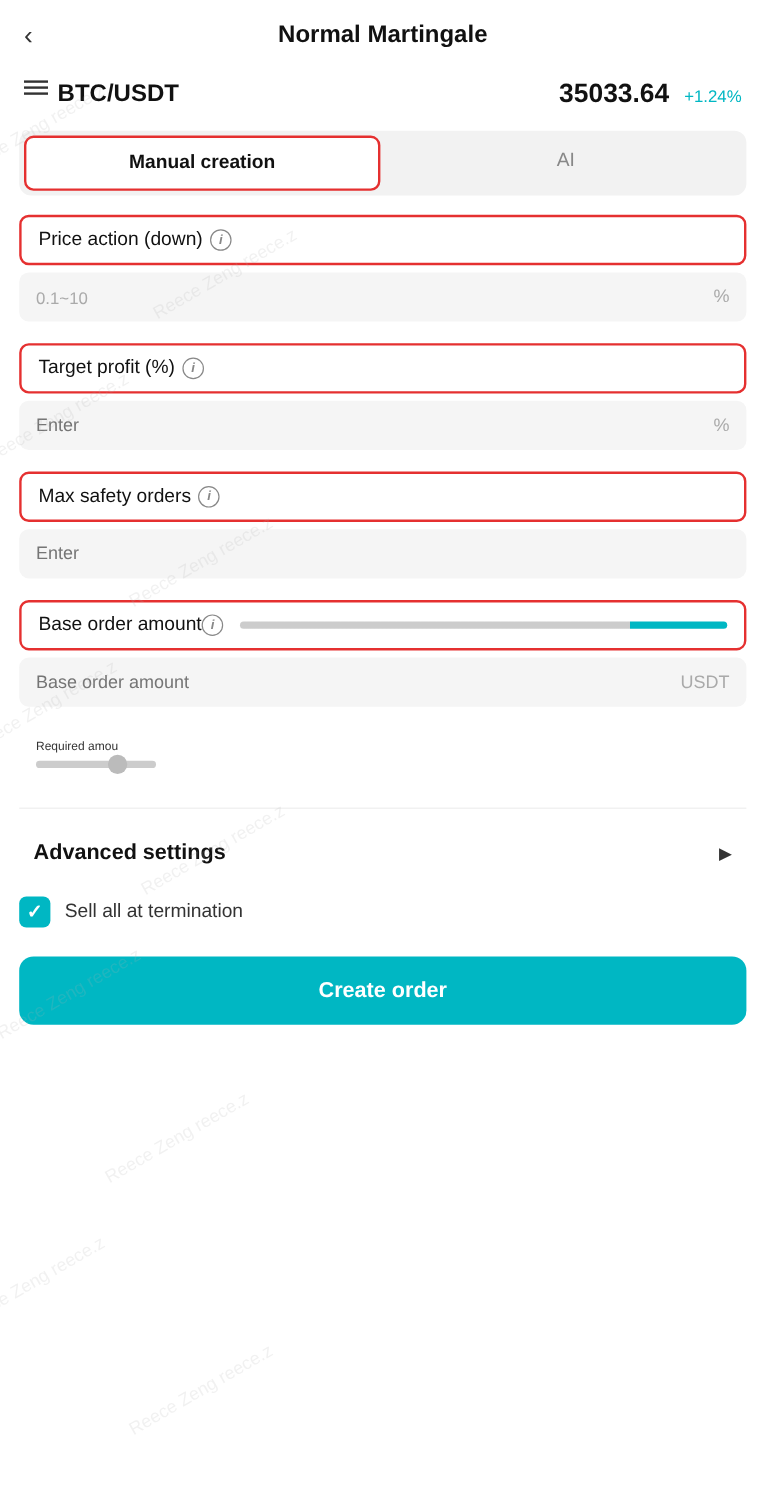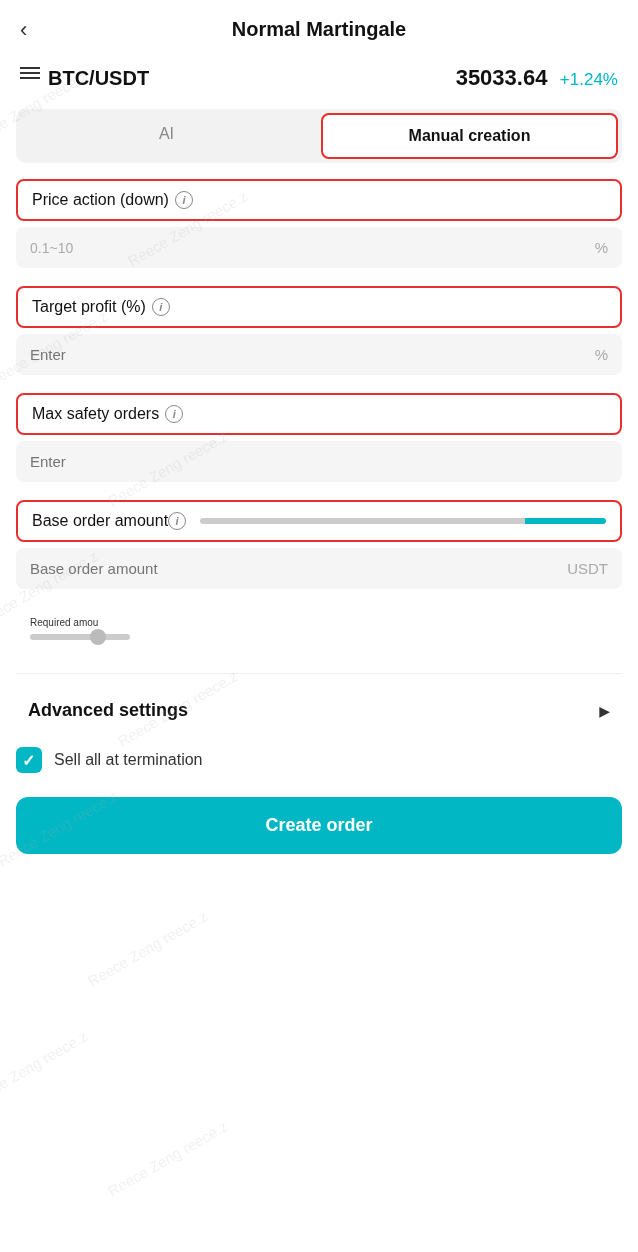--- a/index.html
+++ b/index.html
@@ -84,21 +84,21 @@
       font-size: 20px;
       font-weight: 700;
       color: #111;
     }
     .symbol-price {
       font-size: 22px;
       font-weight: 700;
       color: #111;
     }
     .symbol-change {
-      font-size: 17px;
+      font-size: 14px;
       font-weight: 500;
       color: #00b7c3;
       margin-left: 8px;
     }
 
     
     .tab-container {
       display: flex;
       margin: 4px 16px 16px;
       border-radius: 10px;
@@ -333,22 +333,22 @@
     </div>
     <span class="symbol-name">BTC/USDT</span>
   </div>
   <div>
     <span class="symbol-price">35033.64</span>
     <span class="symbol-change">+1.24%</span>
   </div>
 </div>
 
 <div class="tab-container">
+  <div class="tab-item active">Manual creation</div>
   <div class="tab-item">AI</div>
-  <div class="tab-item active">Manual creation</div>
 </div>
 
 <div class="field-section">
   <div class="field-label-row">
     <span class="field-label">Price action (down)</span>
     <span class="info-icon">i</span>
   </div>
   <div class="field-input-row">
     <span class="field-input range-hint">0.1~10</span>
     <span class="field-suffix">%</span>

